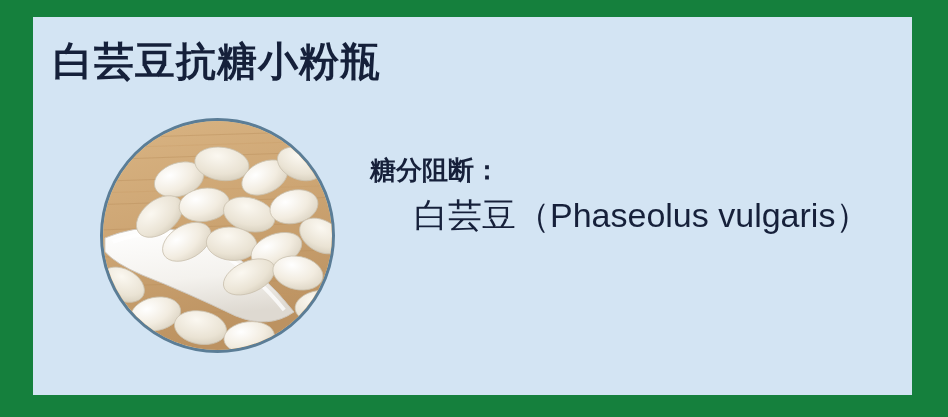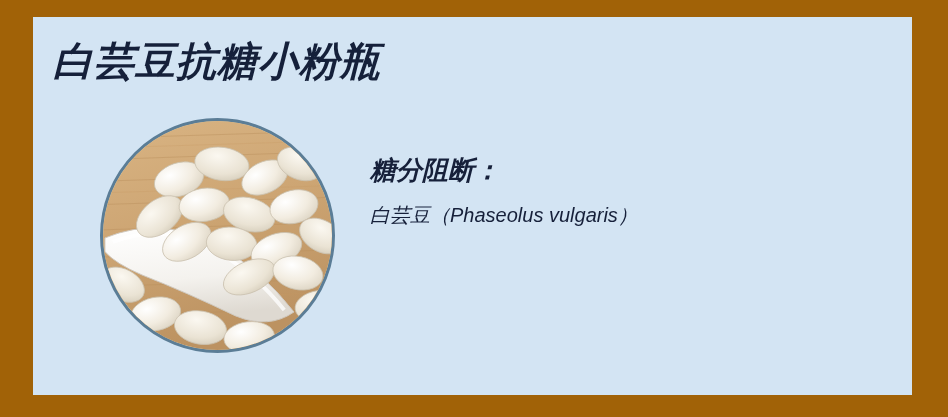--- a/index.html
+++ b/index.html
@@ -11,22 +11,21 @@
     height: 417px;
     overflow: hidden;
     background: #c6ddf0;
     font-family: "Liberation Sans", "DejaVu Sans", sans-serif;
   }
 
   .canvas {
     position: relative;
     width: 948px;
     height: 417px;
-    background: #a16207;
-    font-style: italic;
+    background: #15803d;
   }
 
   .panel {
     position: absolute;
     left: 33px;
     top: 17px;
     width: 879px;
     height: 378px;
     background: #d3e4f3;
   }
@@ -82,24 +81,25 @@
     margin-bottom: 0;
   }
   .info-label {
     font-size: 26px;
     font-weight: bold;
     color: #16203a;
     line-height: 45px;
     white-space: nowrap;
   }
   .info-value {
-    font-size: 20px;
+    font-size: 34px;
     font-weight: normal;
     color: #16203a;
     line-height: 45px;
+    margin-left: 44px;
   }
   .nowrap {
     white-space: nowrap;
   }
 </style>
 </head>
 <body>
 
 <div class="canvas">
 

